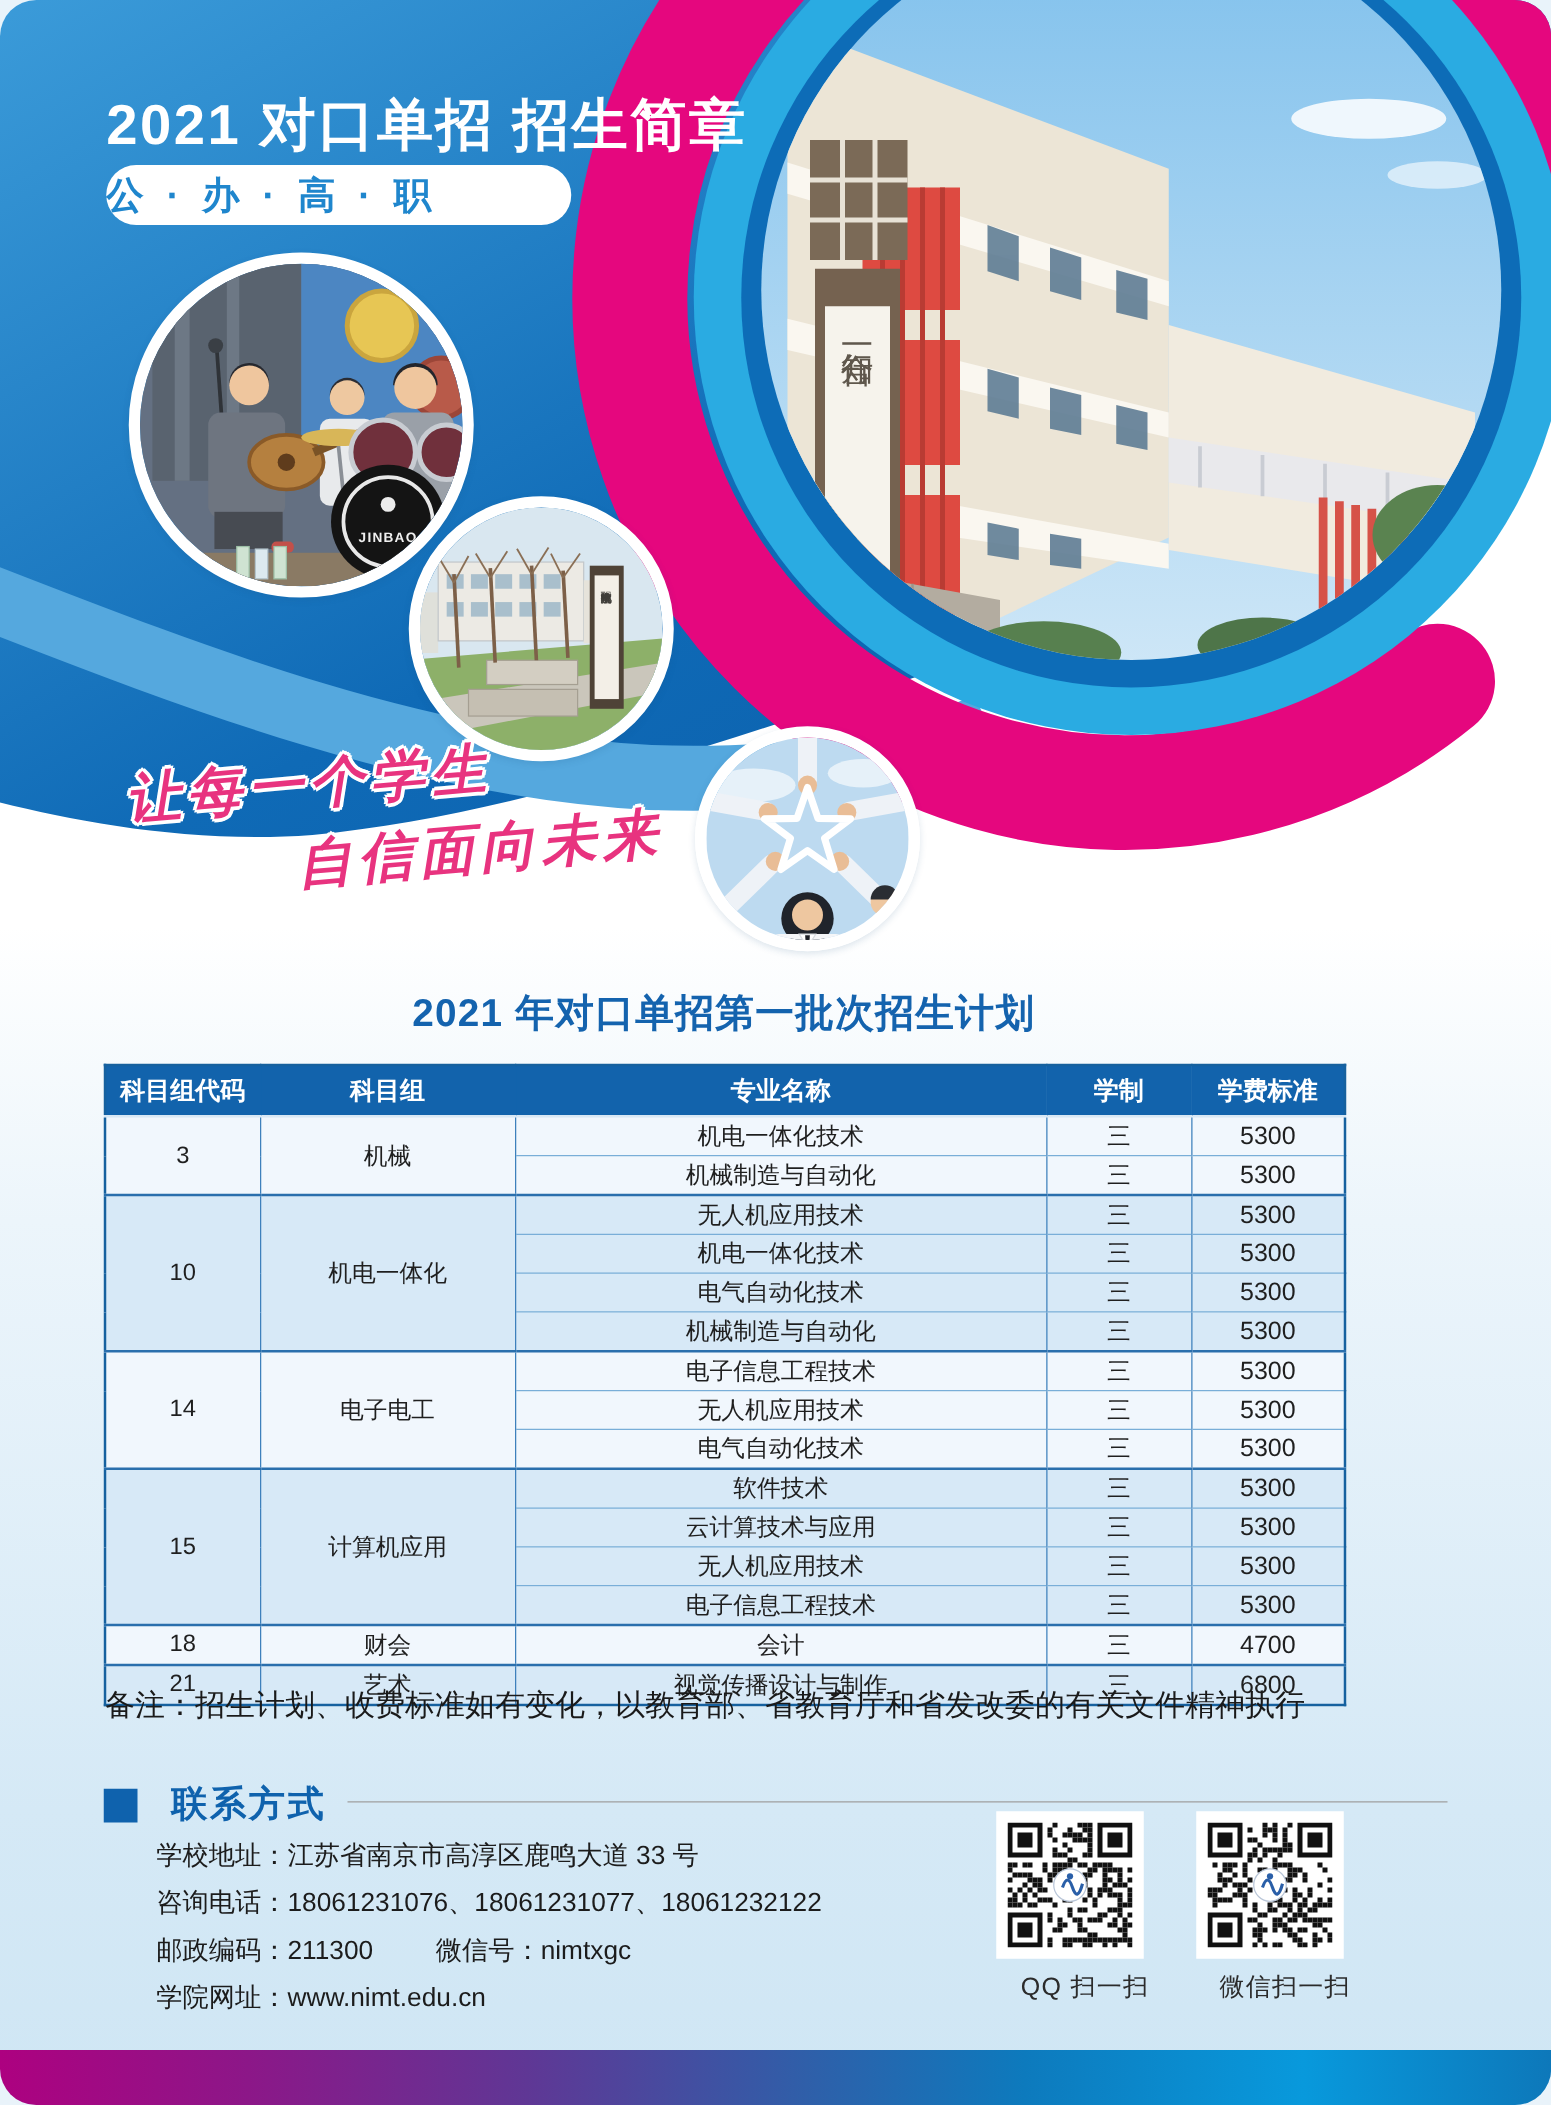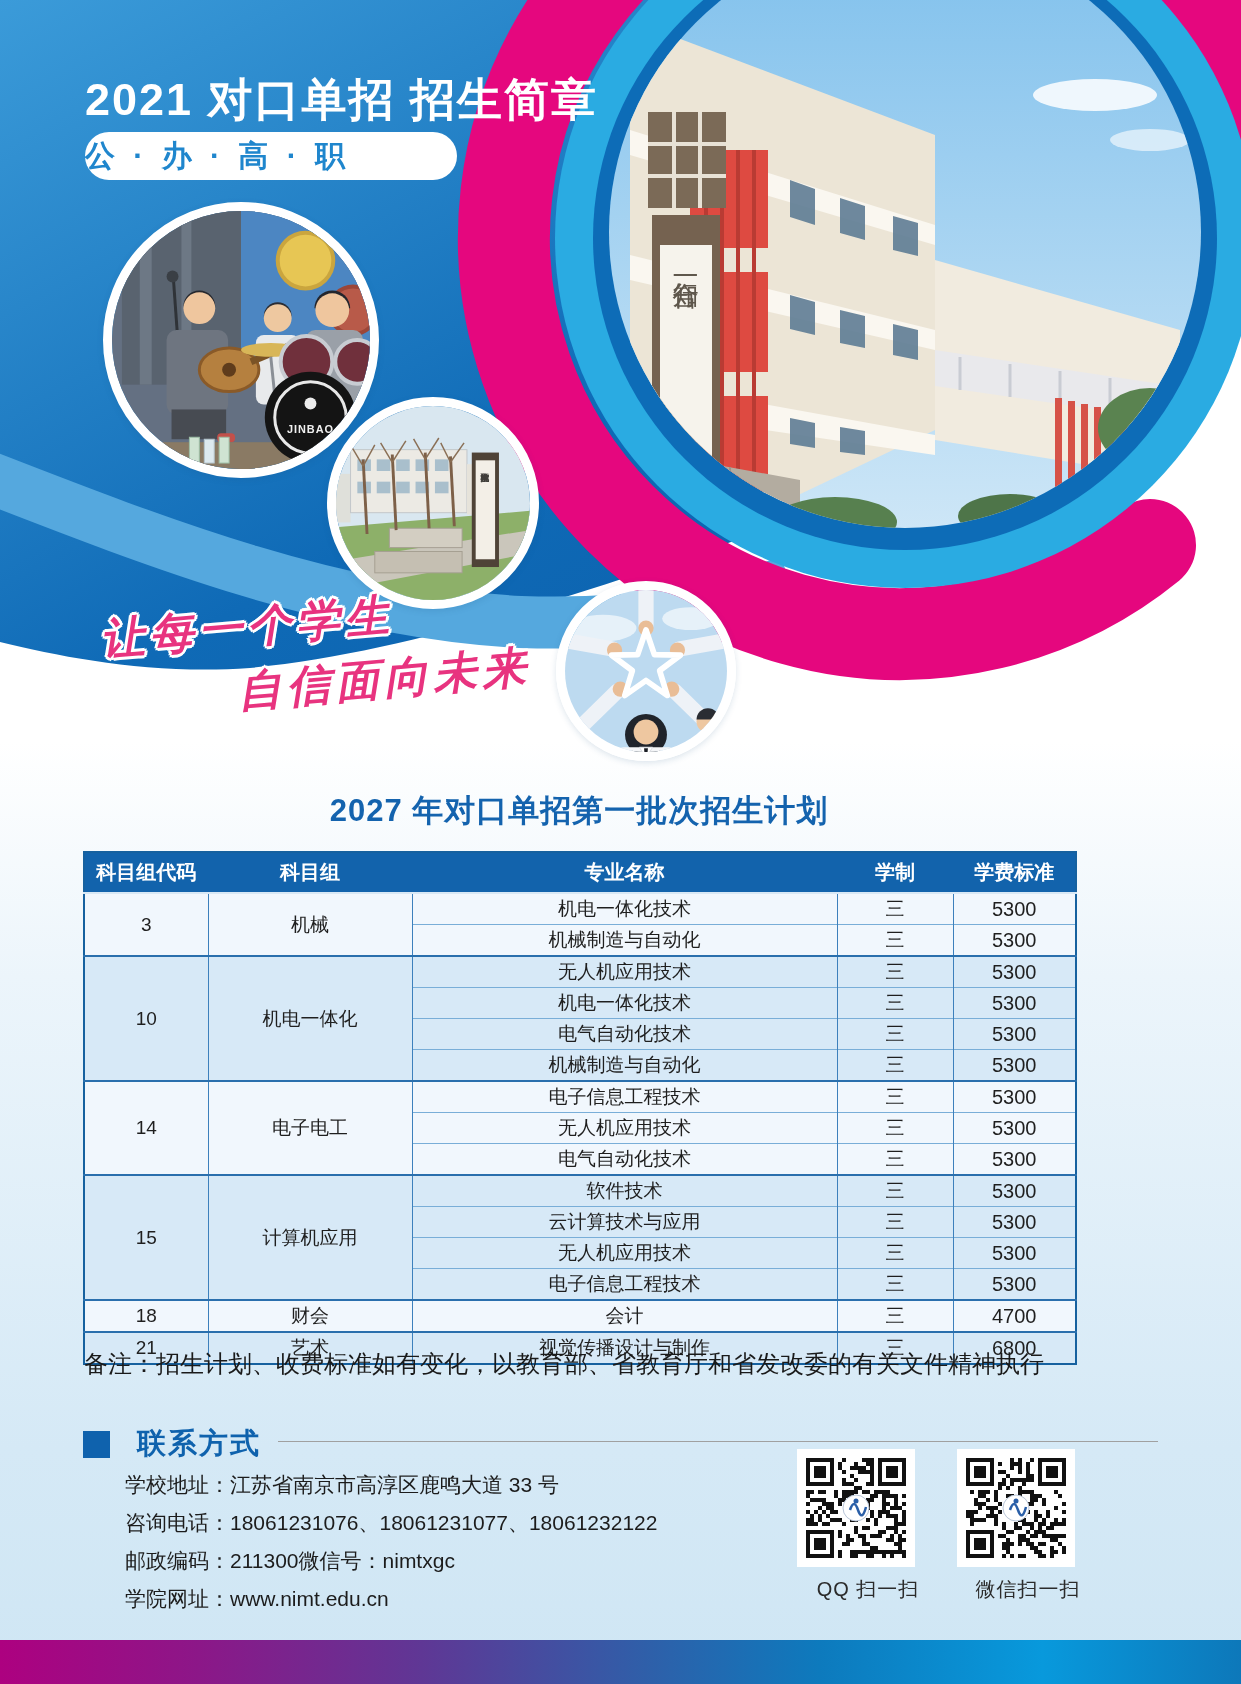--- a/index.html
+++ b/index.html
@@ -1,18 +1,18 @@
 <!DOCTYPE html>
 <html><head>
 <meta charset="utf-8">
 <style>
   html,body{margin:0;padding:0;}
   body{font-family:"Liberation Sans","DejaVu Sans",sans-serif;background:#e9f3fa;}
   .page{position:relative;width:1241px;height:1684px;margin:0 auto;overflow:hidden;
-        background:linear-gradient(180deg,#ffffff 0%,#ffffff 44%,#ecf5fb 58%,#d5e9f6 86%,#cfe6f4 100%);}
+        background:linear-gradient(180deg,#ffffff 0%,#ffffff 44%,#ecf5fb 58%,#d5e9f6 86%,#cfe6f4 100%);border-radius:29px;}
   .hero{position:absolute;left:0;top:0;z-index:1;}
   .hero-title{position:absolute;left:85px;top:70px;z-index:5;color:#fff;font-weight:bold;
               font-size:45px;letter-spacing:2px;}
   .hero-badge{position:absolute;left:85px;top:132px;z-index:5;width:372px;height:48px;background:#fff;
               border-radius:26px;display:flex;align-items:center;justify-content:flex-start;
               color:#1f86cd;font-size:30px;font-weight:bold;letter-spacing:5px;}
   .photo-circle{position:absolute;border:9px solid #fff;border-radius:50%;overflow:hidden;z-index:4;
                 box-shadow:0 2px 6px rgba(30,80,130,.15);}
   .c1{left:103px;top:202px;width:258px;height:258px;}
   .c2{left:327px;top:397px;width:194px;height:194px;}
@@ -40,21 +40,21 @@
   table.plan tr.light td{background:#f1f7fd;}
   table.plan tr.shaded td{background:#d7e9f7;}
   table.plan td.fee-cell{font-size:20px;}
   .note{position:absolute;left:84px;top:1348px;width:1080px;z-index:5;font-size:24px;color:#1a1a1a;}
   .contact-head{position:absolute;left:83px;top:1424px;z-index:5;display:flex;align-items:center;}
   .contact-square{width:27px;height:27px;background:#0f62ad;}
   .contact-title{margin-left:27px;color:#0f62ad;font-size:29px;font-weight:bold;letter-spacing:2px;}
   .contact-line{position:absolute;left:278px;top:1441px;width:880px;border-top:1px solid #a0a0a0;z-index:5;}
   .contact-rows{position:absolute;left:125px;top:1466px;z-index:5;font-size:21px;color:#1c1c1c;}
   .c-row{height:38px;line-height:38px;}
-  .c-label2{text-align:right;}
+  .c-label2{margin-left:50px;text-align:right;}
   .qr-area{position:absolute;left:797px;top:1449px;z-index:5;display:flex;gap:18px;}
   .qr-box{width:142px;text-align:center;}
   .qr-white{width:118px;height:118px;background:#fff;box-sizing:border-box;padding:9px;}
   .qr-white svg{display:block;width:100%;height:100%;}
   .qr-label{margin-top:9px;font-size:20px;color:#2b2b2b;letter-spacing:1px;}
   .bottom-bar{position:absolute;left:0;top:1640px;width:1241px;height:44px;z-index:5;
     background:linear-gradient(90deg,#ad0180 0%,#8c1788 16%,#5f3795 34%,#2f5fa9 52%,#0d7abd 66%,#0899dc 84%,#0d78ba 100%);}
 </style>
 </head>
 <body>
@@ -278,21 +278,21 @@
       <circle cx="85" cy="149" r="13" fill="#eec7a0"></circle>
       <rect x="55" y="165" width="60" height="20" rx="6" fill="#f5f6f8"></rect>
       <polygon points="78,165 92,165 85,176" fill="#ffffff" stroke="#d8dbe0"></polygon>
       <polygon points="83,166 87,166 86,181 84,181" fill="#1b1e24"></polygon>
     </svg>
   </div>
 
   <div class="slogan slogan1">让每一个学生</div>
   <div class="slogan slogan2">自信面向未来</div>
 
-  <div class="plan-title">2027 年对口单招第一批次招生计划</div>
+  <div class="plan-title">2021 年对口单招第一批次招生计划</div>
   <table class="plan">
     <colgroup>
       <col class="c-code">
         <col class="c-group">
         <col class="c-major">
         <col class="c-years">
         <col class="c-fee">
     </colgroup>
     <thead>
       <tr>

